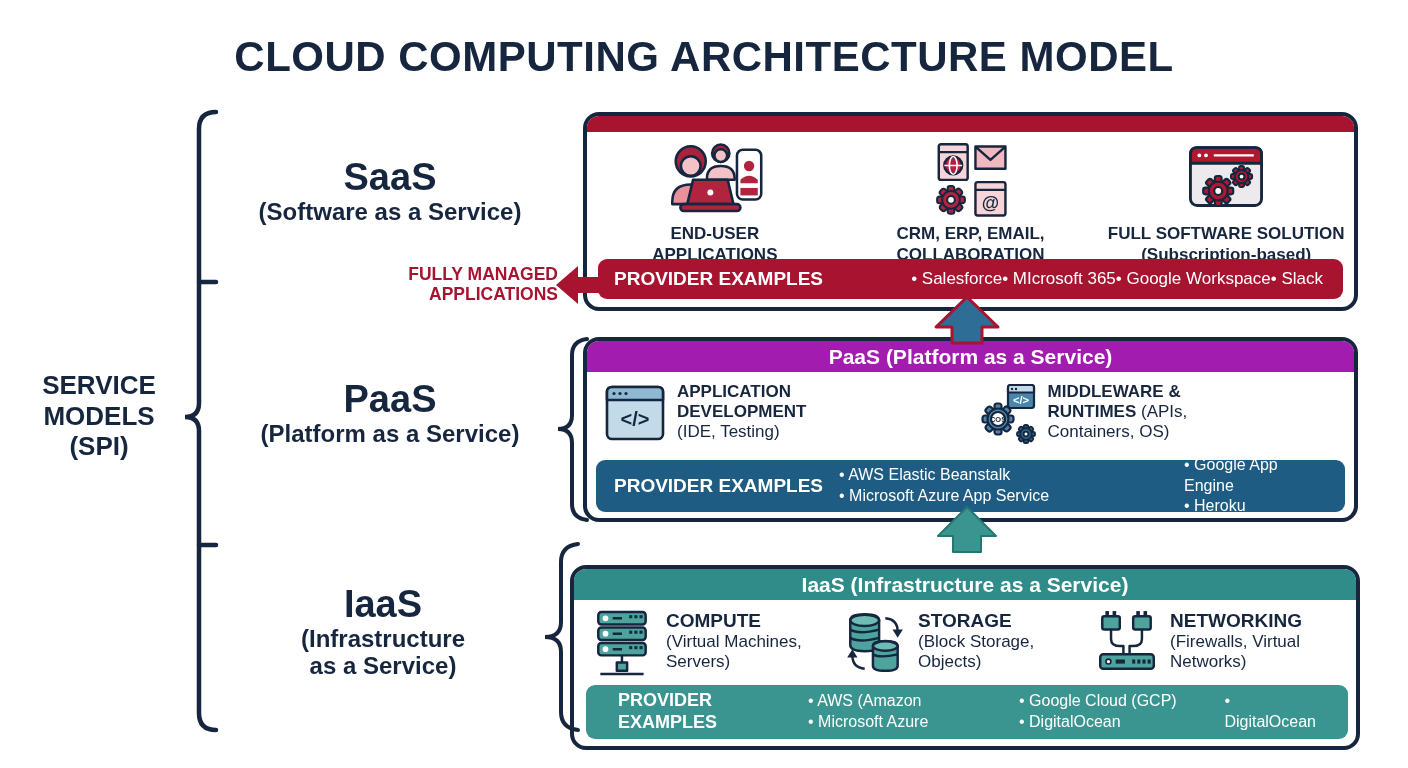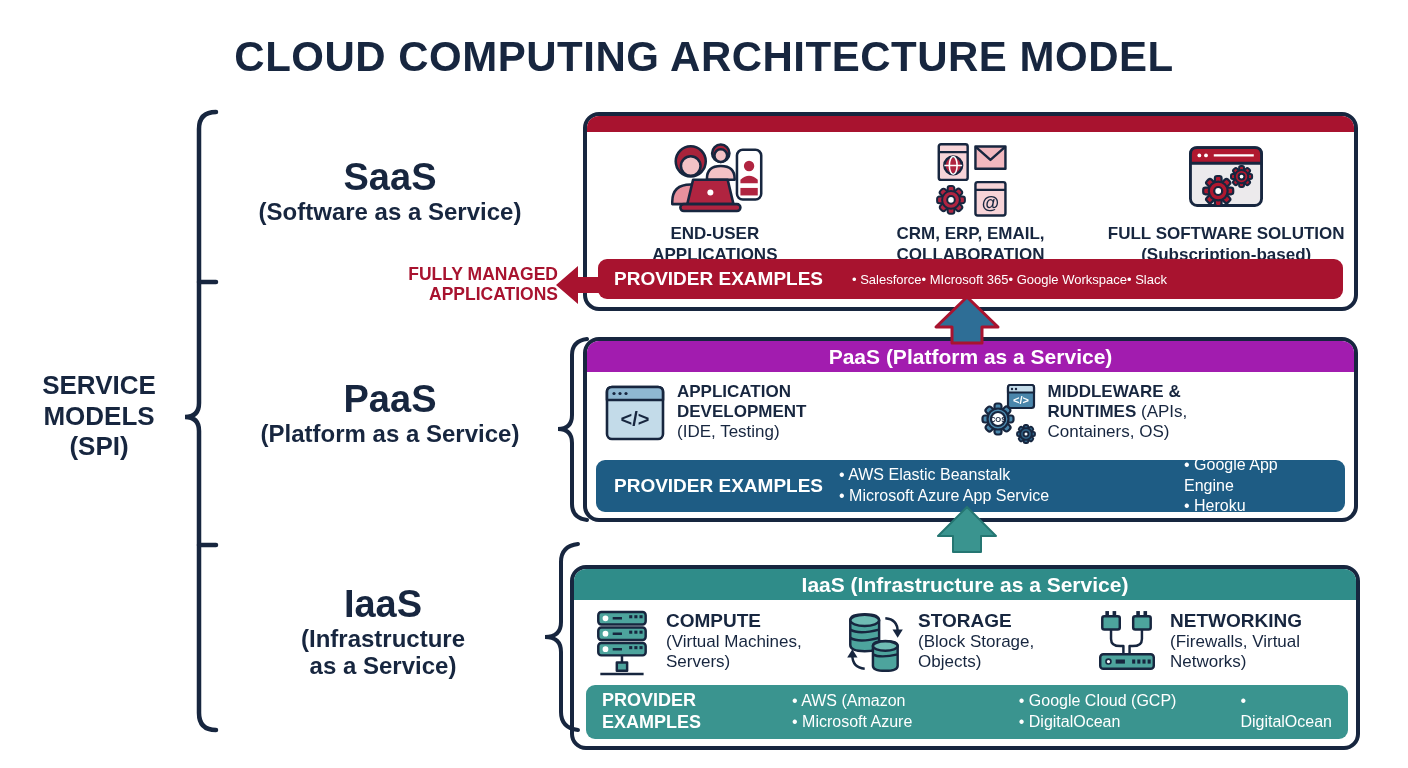--- a/index.html
+++ b/index.html
@@ -44,27 +44,27 @@
   .item-row{display:flex;padding:9px 10px 0 16px;}
   .item{flex:1;display:flex;gap:10px;align-items:flex-start;}
   .item .txt{padding-top:1px;font-size:17px;line-height:1.18;}
   .b{font-weight:bold;}
   .iaas-b{font-size:19px;font-weight:bold;line-height:1.15;}
   
   .pbar{position:absolute;color:#fff;border-radius:9px;display:flex;
     align-items:center;box-sizing:border-box;}
   .pbar-saas{left:11px;right:11px;bottom:8px;height:40px;background:#a8132f;padding:0 16px;}
   .pbar-saas .plabel{font-size:19px;font-weight:bold;width:238px;flex:none;}
-  .pbar-saas .plist{flex:1;display:flex;justify-content:flex-start;font-size:13px;padding-right:4px;}
+  .pbar-saas .plist{flex:1;display:flex;justify-content:flex-end;font-size:17px;padding-right:4px;}
   .pbar-paas{left:9px;right:9px;bottom:6px;height:52px;background:#1e5c84;padding:0 18px;}
   .pbar-paas .plabel{font-size:19px;font-weight:bold;width:225px;flex:none;}
   .pcol{font-size:16px;line-height:1.3;}
   .pbar-paas .c1{width:335px;}
   .pbar-paas .c2{flex:1;margin-left:10px;}
-  .pbar-iaas{left:12px;right:8px;bottom:7px;height:54px;background:#3a948f;padding:0 16px;}
+  .pbar-iaas{left:12px;right:8px;bottom:7px;height:54px;background:#3a948f;padding:0 32px;}
   .pbar-iaas .plabel{font-size:18px;font-weight:bold;line-height:1.2;width:152px;flex:none;}
   .pbar-iaas .c1{width:218px;margin-left:38px;}
   .pbar-iaas .c2{width:225px;margin-left:12px;}
   .pbar-iaas .c3{flex:1;}
   
   .overlay{left:0;top:0;pointer-events:none;z-index:6;}
 </style>
 </head>
 <body>
 

